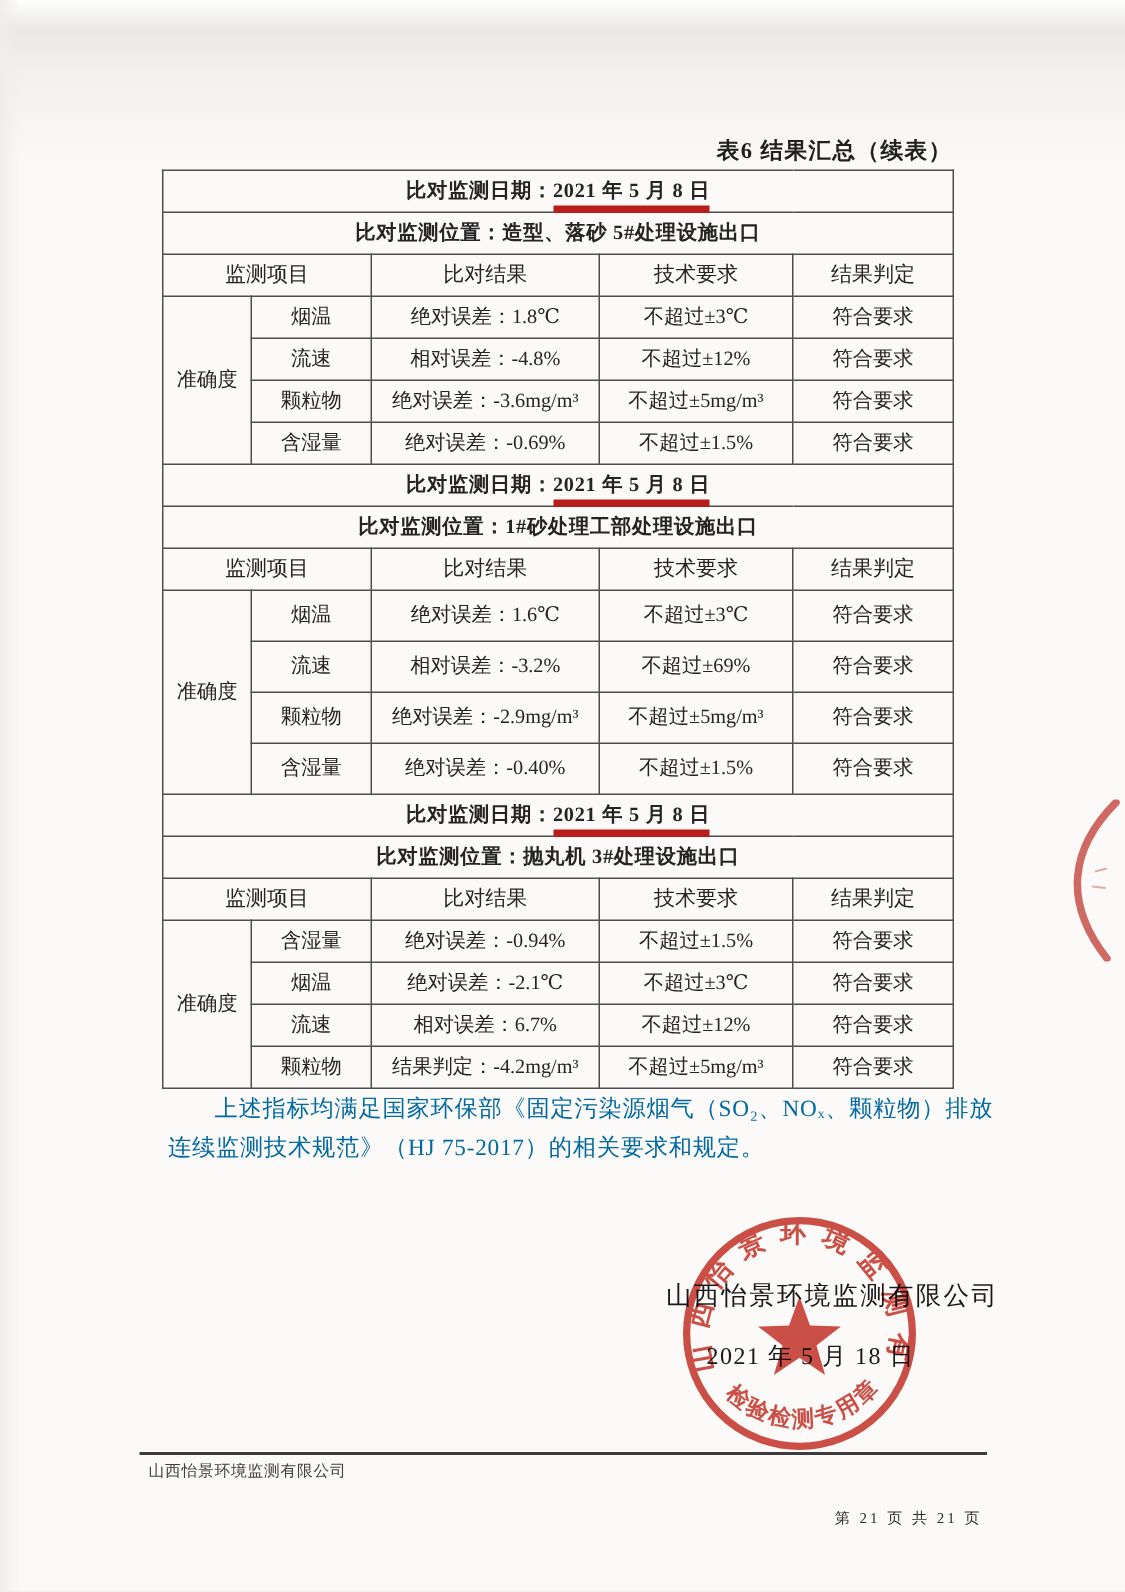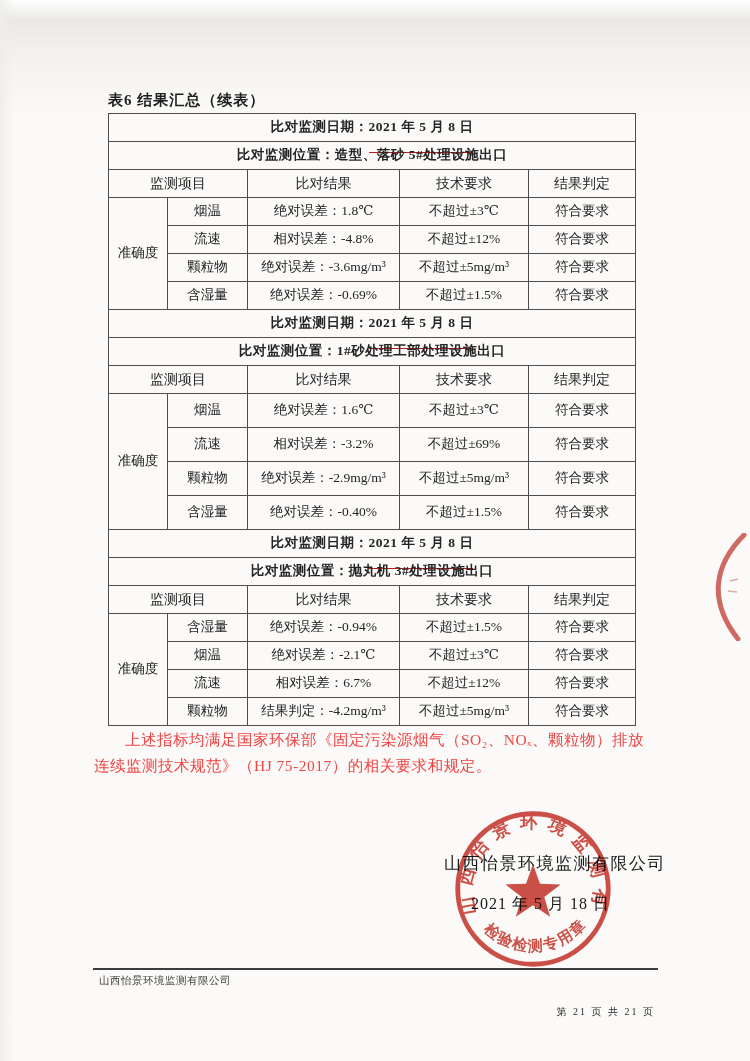--- a/index.html
+++ b/index.html
@@ -14,39 +14,39 @@
     background:linear-gradient(180deg,#ffffff 0px,#e9e8e5 20px,#f2f1ee 50px,rgba(251,250,248,0) 115px);
     pointer-events:none;
   }
   .page::after{
     content:"";position:absolute;left:0;top:0;bottom:0;width:14px;
     background:linear-gradient(90deg,#efeeec,rgba(251,250,248,0));
     pointer-events:none;
   }
   .doc-title{
     position:absolute;left:108px;top:91px;width:527px;
-    text-align:left;font-size:15px;font-weight:bold;color:#1f1f1f;
+    text-align:right;font-size:15px;font-weight:bold;color:#1f1f1f;
     letter-spacing:1px;
   }
   table.results{
     position:absolute;left:108px;top:113px;width:527px;
     border-collapse:collapse;table-layout:fixed;
   }
   table.results td{
     border:1px solid #4e4e4e;text-align:center;vertical-align:middle;
     font-size:13.5px;color:#242424;padding:0 2px;
     height:27px;line-height:1.25;
   }
   td.info{font-weight:bold;font-size:14px;letter-spacing:.5px;}
   tr.head td{font-weight:normal;font-size:14px;}
   tbody.s2 tr.data td{height:33px;}
-  .u{border-bottom:1px solid #b91c1c;padding-bottom:18px;}
+  .u{border-bottom:5px solid #b91c1c;padding-bottom:3px;}
   .note{
-    position:absolute;left:94px;top:727px;width:560px;
-    font-size:15.5px;line-height:26px;text-indent:2em;color:#ef4444;
+    position:absolute;left:112px;top:727px;width:560px;
+    font-size:15.5px;line-height:26px;text-indent:2em;color:#0369a1;
     letter-spacing:.5px;
   }
   .sig-company{
     position:absolute;left:444px;top:852px;
     font-size:17px;letter-spacing:1.5px;color:#191919;white-space:nowrap;
   }
   .sig-date{
     position:absolute;left:471px;top:882px;
     font-size:16px;letter-spacing:1px;color:#191919;white-space:nowrap;margin-top:12px;
   }

